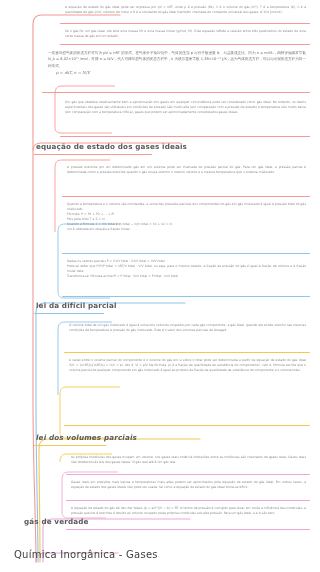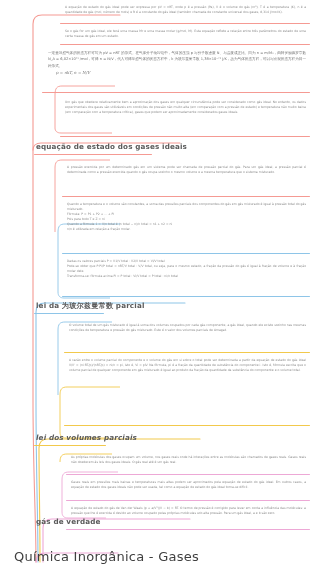--- a/index.html
+++ b/index.html
@@ -32,21 +32,21 @@
     box-sizing:border-box;
     -webkit-font-smoothing:antialiased;
   }
   .cjk{font-size:3.6px;line-height:1.75;color:#6e6e6e;}
   
   .ul{position:absolute;height:.9px;border-radius:1px;}
   
   #root-node{
     position:absolute;
     left:14px;top:549px;
-    font-size:13px;
+    font-size:10px;
     font-weight:400;
     color:#3f3f3f;
     letter-spacing:.25px;
     white-space:nowrap;
   }
 </style>
 </head>
 <body>
 
 <div id="canvas">
@@ -111,38 +111,38 @@
   </div>
   <div class="ul" style="left:62px;top:253px;width:248px;background:#8ec5e8;height:1.1px;"></div>
 
   <div class="node para" style="left:62px;top:256px;width:248px;" id="b6lines2">
       <div>Dadas os valores parciais P = V1/V total · V2/V total = Vi/V total</div>
       <div>Pode-se obter que P·Pi/P total = nRT/V total · V/V total, ou seja, para o mesmo estado, a fração da pressão do gás é igual à fração de volume e à fração molar dele.</div>
       <div>Transforma-se: fórmula acima Pi = P total · Vi/V total = P total · ni/n total</div>
     </div>
   <div class="ul" style="left:62px;top:296px;width:248px;background:#8ec5e8;"></div>
 
-  <div class="node heading" style="left:34px;top:300px;">lei da 为玻尔兹曼常数 parcial</div>
+  <div class="node heading" style="left:34px;top:300px;">lei da difícil parcial</div>
   <div class="ul" style="left:34px;top:313px;width:70px;background:#8ec5e8;"></div>
 
   <div class="node para" style="left:64px;top:320px;width:246px;">O volume total de um gás misturado é igual à soma dos volumes ocupados por cada gás componente, a gás ideal, quando ele existe sozinho nas mesmas condições de temperatura e pressão do gás misturado. Este é o valor dos volumes parciais de Amagat.</div>
   <div class="ul" style="left:64px;top:352px;width:246px;background:#f2c94c;"></div>
 
   <div class="node para" style="left:64px;top:355px;width:246px;">A razão entre o volume parcial do componente e o volume do gás em si sobre o total pode ser determinada a partir da equação de estado do gás ideal V/V' = (ni·RT/p)/(nRT/p) = ni/n = pi, isto é, Vi = piV. Na fórmula, pi é a fração da quantidade de substância do componente i. Isto é, fórmula escrita que o volume parcial de qualquer componente em gás misturado é igual ao produto da fração da quantidade da substância do componente e o volume total.</div>
   <div class="ul" style="left:64px;top:425px;width:246px;background:#f2c94c;"></div>
 
   <div class="node heading" style="left:34px;top:432px;font-style:italic;">lei dos volumes parciais</div>
   <div class="ul" style="left:34px;top:445px;width:72px;background:#f2c94c;"></div>
 
   <div class="node para" style="left:66px;top:452px;width:244px;">As próprias moléculas dos gases ocupam um volume, nos gases reais onde há interações entre as moléculas são chamados de gases reais. Gases reais não obedecem às leis dos gases ideais. O gás real até é um gás real.</div>
   <div class="ul" style="left:66px;top:474px;width:244px;background:#eda8d6;"></div>
 
   <div class="node para" style="left:66px;top:477px;width:244px;">Gases reais em pressões mais baixas e temperaturas mais altas podem ser aproximados pela equação de estado do gás ideal. Em outros casos, a equação de estado dos gases ideais não pode ser usada, tal como a equação de estado do gás ideal torna-se difícil.</div>
   <div class="ul" style="left:66px;top:500px;width:244px;background:#eda8d6;"></div>
 
   <div class="node para" style="left:66px;top:503px;width:244px;">A equação de estado do gás de Van der Waals (p + a/V²)(V − b) = RT. O termo de pressão é corrigido para levar em conta a influência das moléculas: a pressão que lhe é exercida é devido ao volume ocupado pelas próprias moléculas sob alta pressão. Para um gás ideal, a e b são zero.</div>
   <div class="ul" style="left:66px;top:529px;width:244px;background:#eda8d6;"></div>
 
-  <div class="node heading" style="left:34px;top:516px;">gás de verdade</div>
+  <div class="node heading" style="left:22px;top:516px;">gás de verdade</div>
 
   <div id="root-node">Química Inorgânica - Gases</div>
 
 </div>
 
 </body></html>

